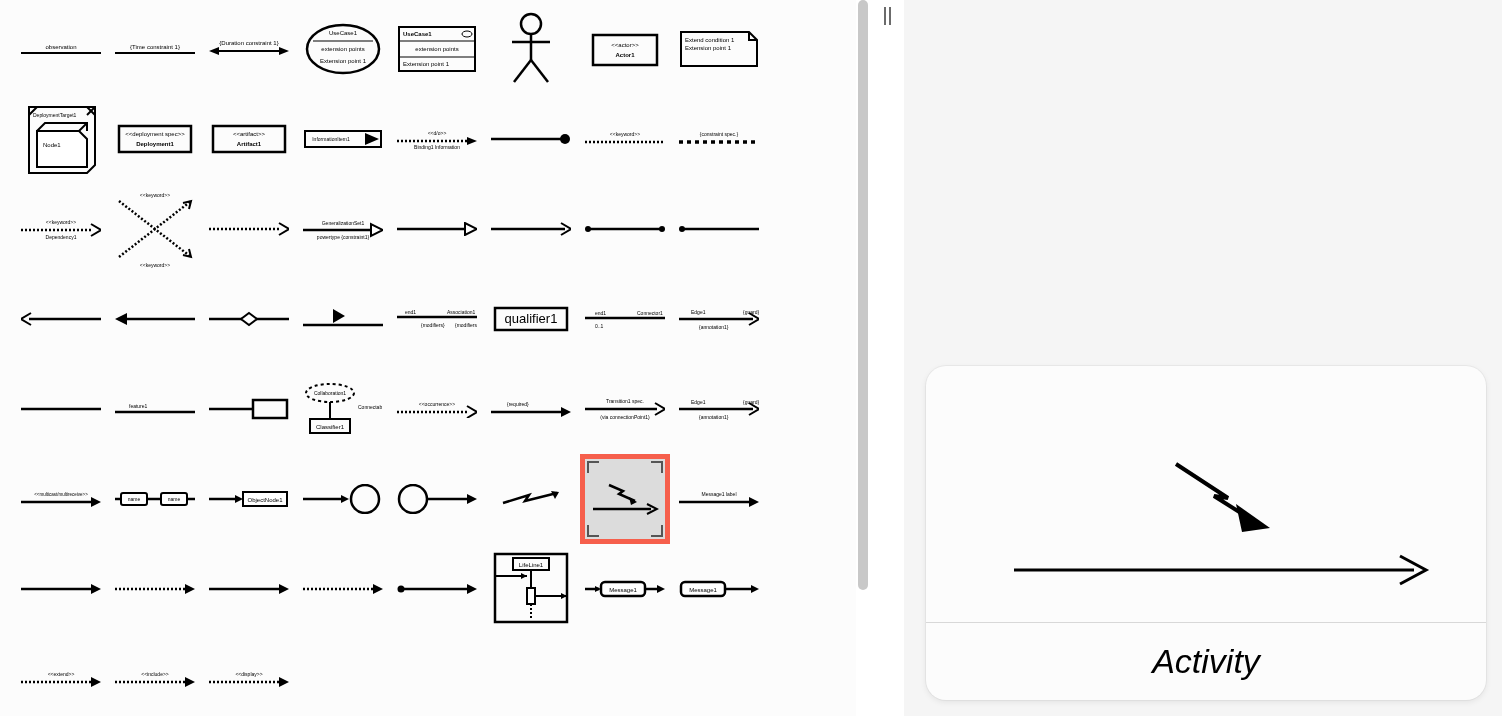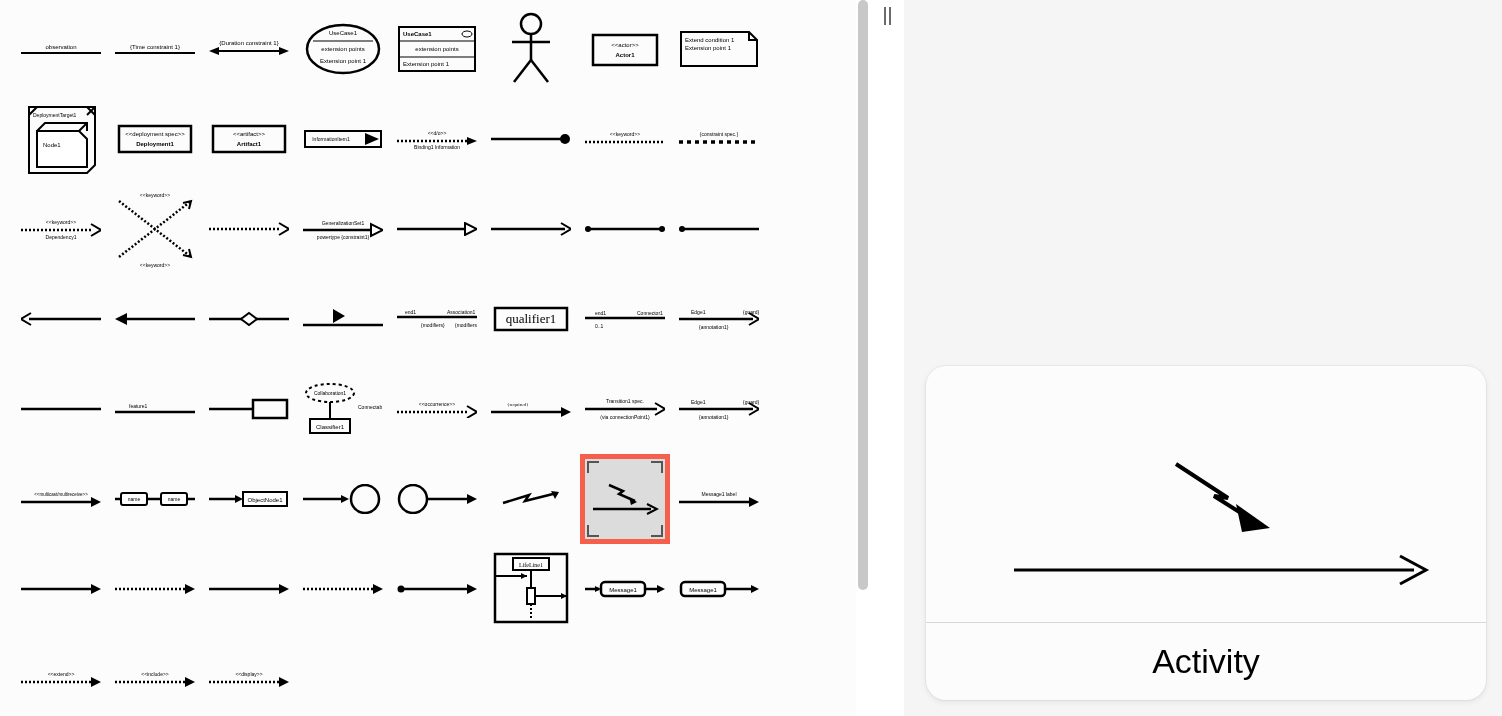--- a/index.html
+++ b/index.html
@@ -6,27 +6,27 @@
   .left-pane{position:absolute;left:0;top:0;width:856px;height:716px;background:#fcfcfc;}
   .scrollbar{position:absolute;left:856px;top:0;width:14px;height:716px;}
   .scrollbar .thumb{position:absolute;left:2px;top:0;width:10px;height:590px;border-radius:5px;background:#c8c8c8;}
   .splitter{position:absolute;left:870px;top:0;width:34px;height:32px;display:flex;align-items:center;justify-content:center;}
   .splitter .bars{display:flex;gap:3px;}
   .splitter .bars span{display:block;width:2px;height:18px;background:#6b6b6b;}
   .right-pane{position:absolute;left:904px;top:0;width:598px;height:716px;background:#f5f5f5;}
   .preview-card{position:absolute;left:22px;bottom:16px;width:560px;height:334px;border-radius:20px;background:#fcfcfc;box-shadow:0 2px 6px rgba(0,0,0,.08),0 0 0 1px rgba(0,0,0,.04);}
   .preview-card .figure{position:absolute;left:20px;top:20px;right:20px;height:250px;}
   .preview-card .sep{position:absolute;left:0;right:0;top:256px;height:1px;background:#d8d8d8;}
-  .preview-card .title{position:absolute;left:0;right:0;top:256px;bottom:0;display:flex;align-items:center;justify-content:center;font-size:34px;}
+  .preview-card .title{position:absolute;left:0;right:0;top:256px;bottom:0;display:flex;align-items:center;justify-content:center;font-size:34px;font-style:italic;}
   
   .shape-grid{position:absolute;left:16px;top:4px;width:824px;}
   .shape-grid .row{height:90px;position:relative;}
   .cell{position:absolute;top:0;width:90px;height:90px;display:flex;align-items:center;justify-content:center;}
   .cell.c0{left:0;} .cell.c1{left:94px;} .cell.c2{left:188px;} .cell.c3{left:282px;}
-  .cell.c4{left:376px;} .cell.c5{left:470px;font-family:Liberation Serif, serif;} .cell.c6{left:564px;} .cell.c7{left:658px;}
+  .cell.c4{left:376px;} .cell.c5{left:470px;} .cell.c6{left:564px;} .cell.c7{left:658px;}
   .cell.sel{background:#f65f4c;}
   .cell.sel .inner{background:#dcdcdc;width:80px;height:80px;display:flex;align-items:center;justify-content:center;position:relative;}
   .cell.sel .inner::before,.cell.sel .inner::after,.cell.sel .corner-tl,.cell.sel .corner-br{content:'';}
   .cell.sel .handle{position:absolute;width:10px;height:10px;border-right:2px solid #555;border-bottom:2px solid #555;}
   .cell.sel .handle.tl{left:2px;top:2px;transform:rotate(180deg);} 
   .cell.sel .handle.tr{right:2px;top:2px;transform:rotate(-90deg);} 
   .cell.sel .handle.bl{left:2px;bottom:2px;transform:rotate(90deg);} 
   .cell.sel .handle.br{right:2px;bottom:2px;} 
   
   .lab{font-size:6px;line-height:1;text-align:center;}

